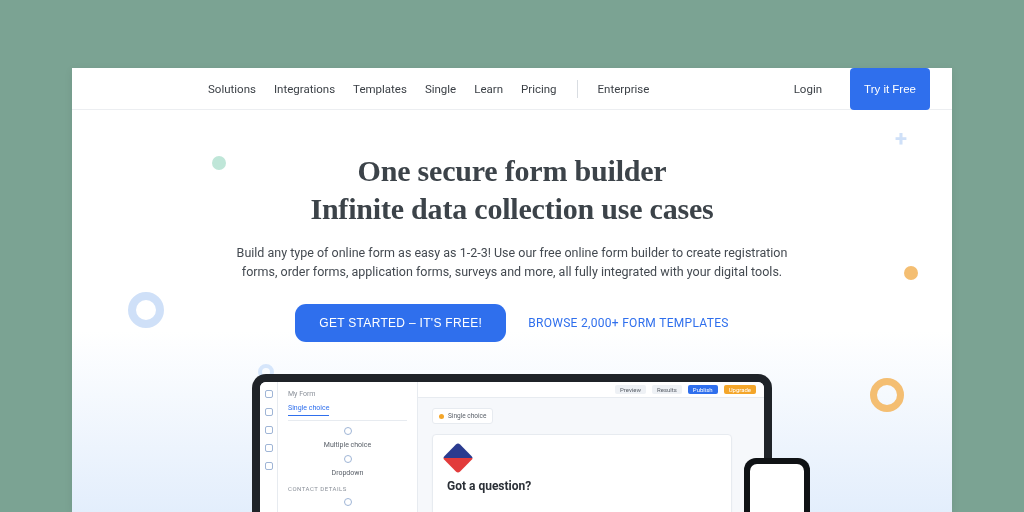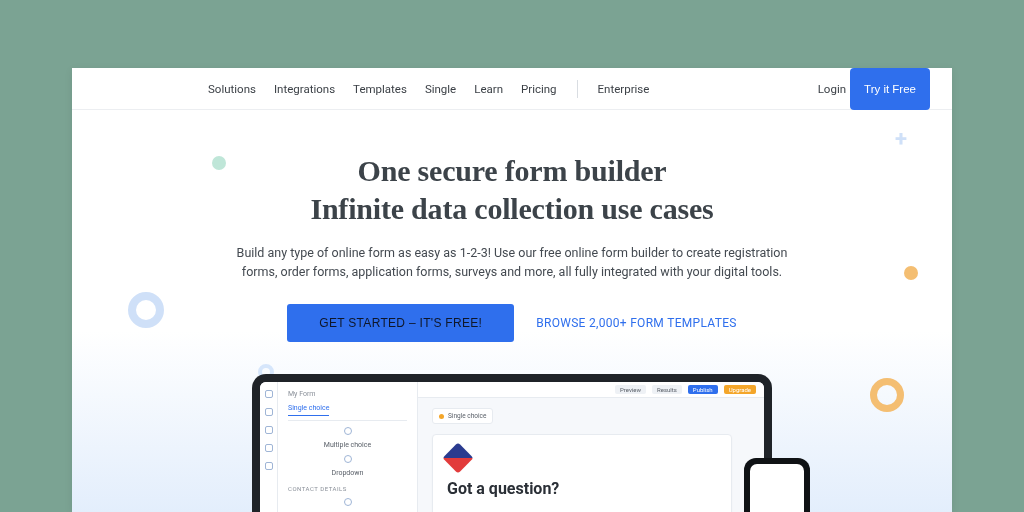--- a/index.html
+++ b/index.html
@@ -30,21 +30,21 @@
     padding: 0 22px 0 136px;
     font-size: 11.5px;
     color: #3a3f45;
     justify-content: center;
   }
   .nav-left { display: flex; align-items: center; gap: 18px; }
   .nav-item { cursor: pointer; white-space: nowrap; }
   .nav-sep {
     width: 1px; height: 18px; background: #d9dde2; margin: 0 2px;
   }
-  .nav-right { margin-left: auto; display: flex; align-items: center; gap: 4px; }
+  .nav-right { margin-left: auto; display: flex; align-items: center; gap: 28px; }
   .btn-try {
     background: #2f6fed;
     color: #fff;
     border: none;
     border-radius: 4px;
     padding: 15px 14px;
     font-size: 11.5px;
     cursor: pointer;
   }
   
@@ -75,24 +75,24 @@
   }
   .cta-row {
     margin-top: 22px;
     display: flex;
     justify-content: center;
     align-items: center;
     gap: 22px;
   }
   .btn-primary {
     background: #2f6fed;
-    color: #0f172a;
+    color: #ffffff;
     border: none;
-    border-radius: 3px;
-    padding: 12px 32px;
+    border-radius: 11px;
+    padding: 12px 24px;
     font-size: 12px;
     letter-spacing: 0.3px;
     cursor: pointer;
   }
   .link-secondary {
     color: #2f6fed;
     font-size: 12px;
     letter-spacing: 0.3px;
     cursor: pointer;
   }
@@ -175,21 +175,21 @@
     padding: 12px 14px;
     box-shadow: 0 1px 2px rgba(0,0,0,0.04);
   }
   .diamond {
     width: 22px; height: 22px;
     background: linear-gradient(135deg, #2a3b8f 0%, #2a3b8f 50%, #e23b3b 50%, #e23b3b 100%);
     transform: rotate(45deg);
     border-radius: 3px;
     margin-bottom: 10px;
   }
-  .card-q h3 { font-size: 16px; color: #2a2f36; margin-bottom: 12px; }
+  .card-q h3 { font-size: 12px; color: #2a2f36; margin-bottom: 12px; }
   .card-q p { font-size: 6.5px; color: #8a9099; max-width: 240px; line-height: 1.4; }
   
   .phone {
     position: absolute;
     right: 142px;
     bottom: -56px;
     width: 66px; height: 110px;
     background: #0f1215;
     border-radius: 12px;
     padding: 6px;

